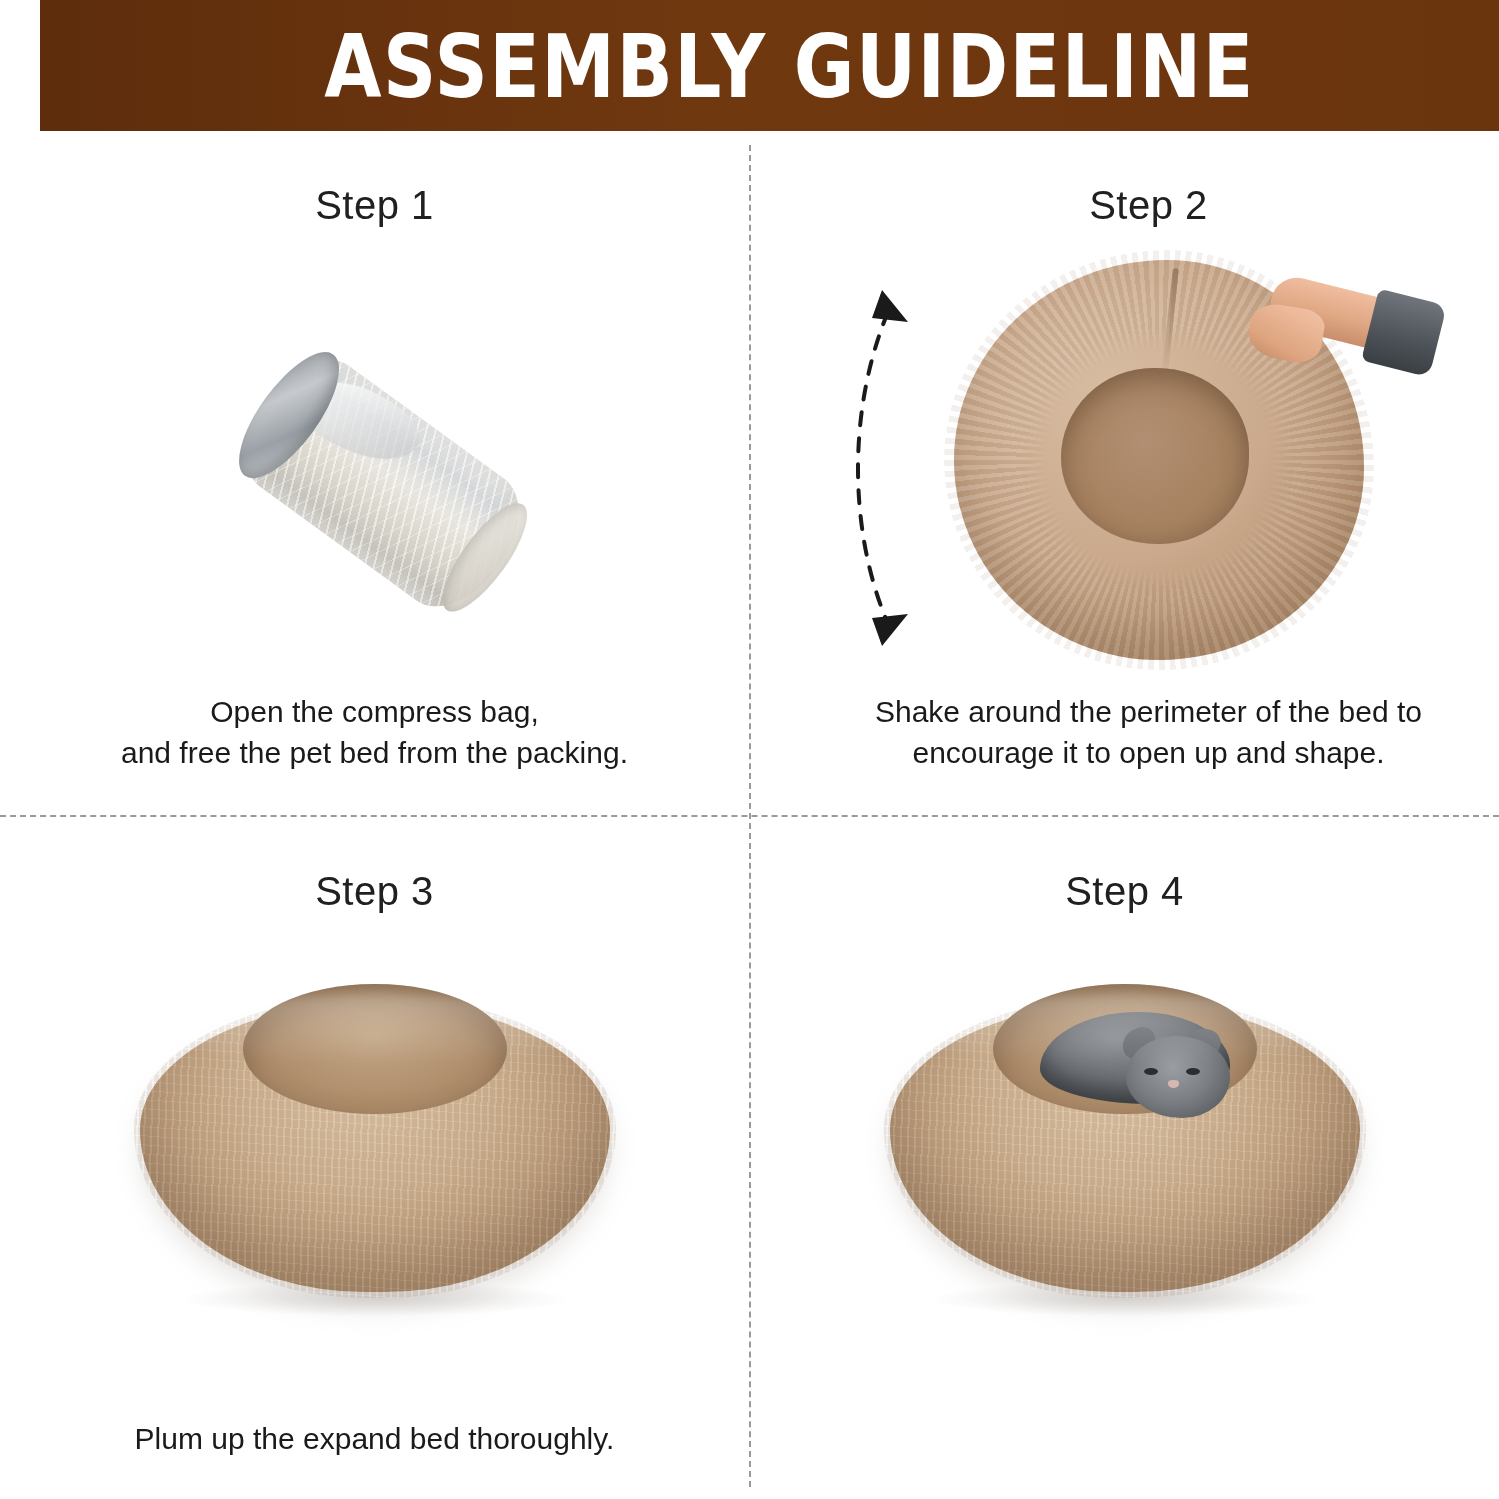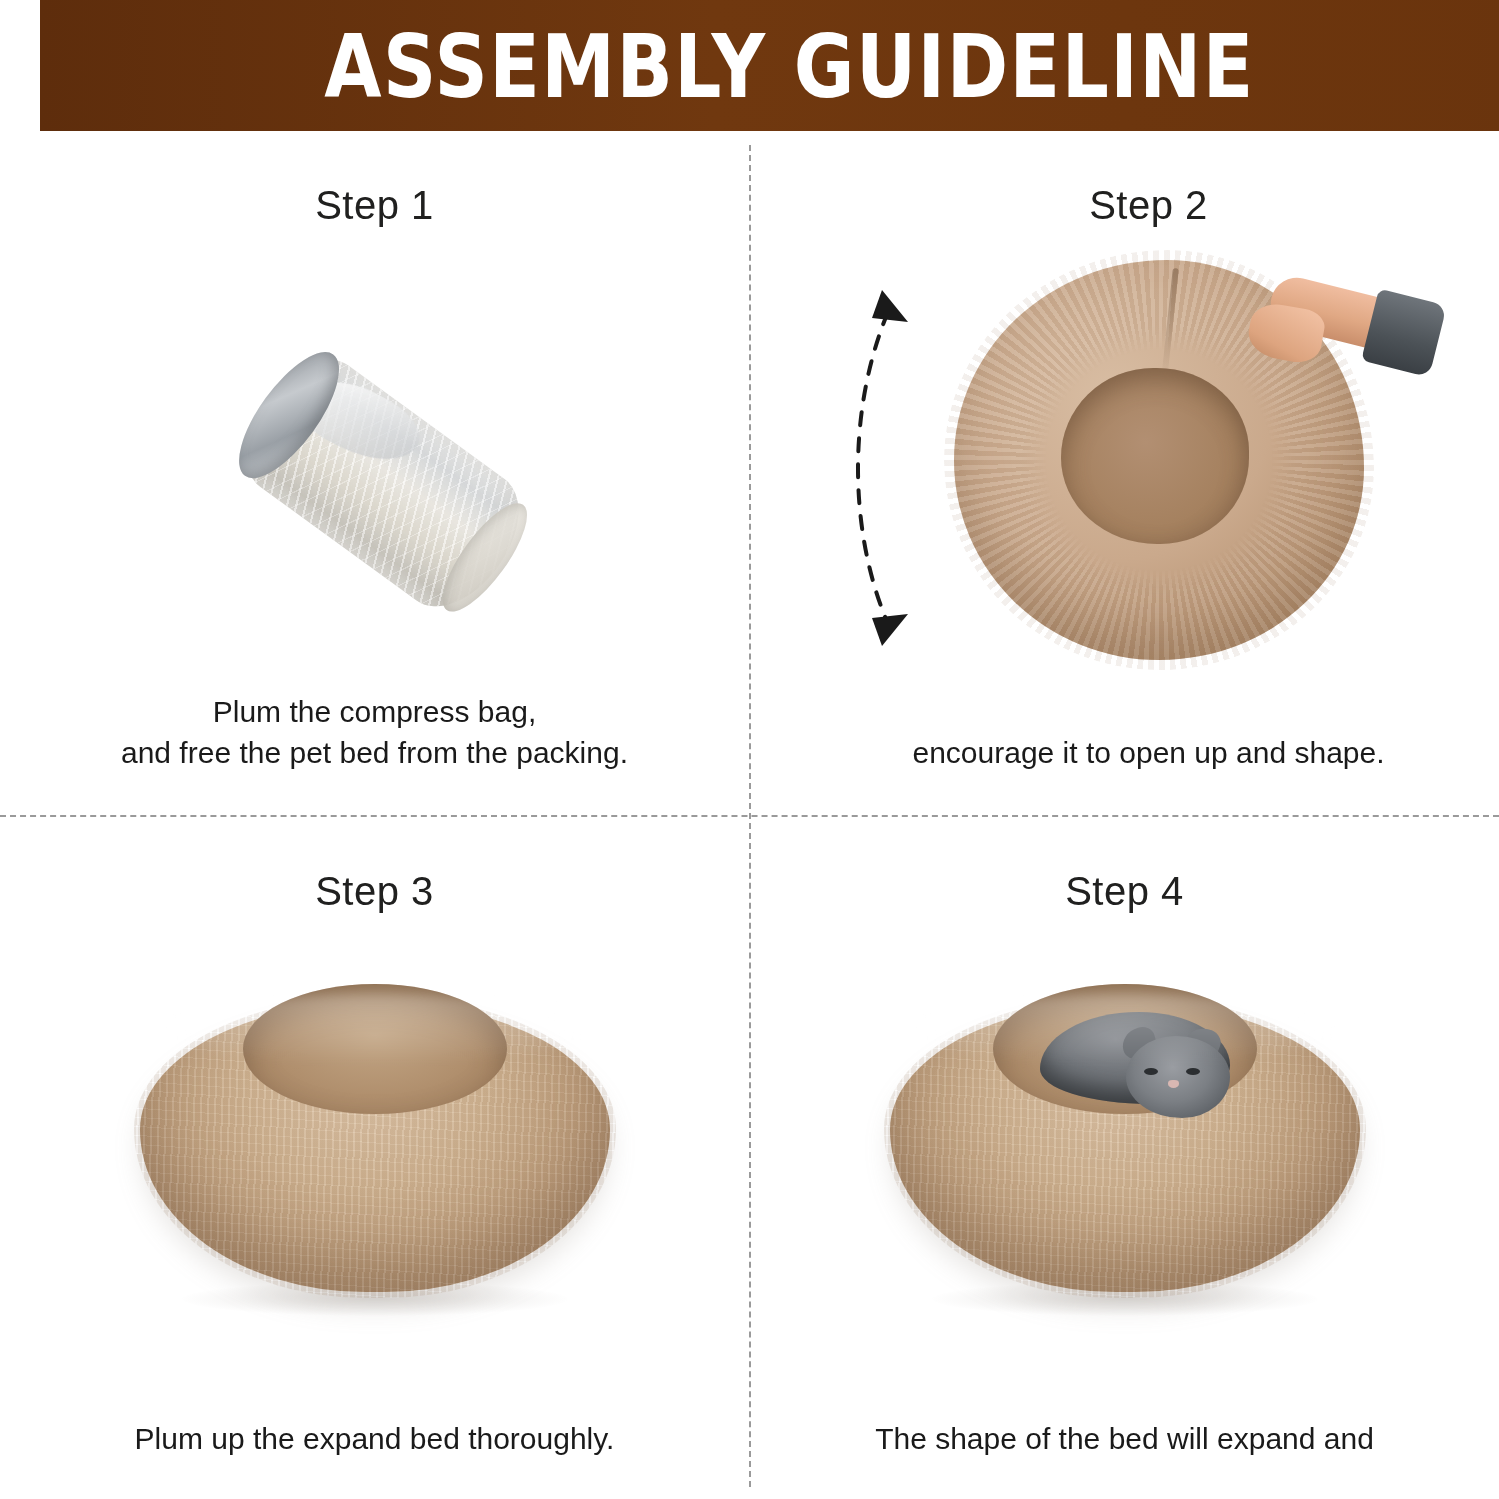--- a/index.html
+++ b/index.html
@@ -407,21 +407,21 @@
       <div class="roll-wrap">
         <div class="roll">
           <div class="roll-body"></div>
           <div class="roll-fold"></div>
           <div class="roll-cap-2"></div>
           <div class="roll-cap"></div>
         </div>
       </div>
     </div>
     <div class="caption">
-      <span>Plum the compress bag,</span>
+      <span>Open the compress bag,</span>
       <span>and free the pet bed from the packing.</span>
     </div>
   </div>
 
   <div class="cell cell-2">
     <div class="step-title">Step 2</div>
     <div class="art">
 
       <svg class="arrow-arc" viewBox="0 0 140 400">
         <path d="M46 44 C 6 140, 6 262, 46 356" fill="none" stroke="#1a1a1a" stroke-width="4" stroke-dasharray="13 13" stroke-linecap="round"></path>
@@ -435,20 +435,21 @@
         <div class="bed2-inner"></div>
       </div>
 
       <div class="hand">
         <div class="forearm"></div>
         <div class="sleeve"></div>
         <div class="knuckles"></div>
       </div>
     </div>
     <div class="caption">
+      <span>Shake around the perimeter of the bed to</span>
       <span>encourage it to open up and shape.</span>
     </div>
   </div>
 
   <div class="cell cell-3">
     <div class="step-title">Step 3</div>
     <div class="art">
       <div class="bed-side">
         <div class="shadow"></div>
         <div class="ring"></div>
@@ -474,17 +475,16 @@
           <div class="cat-ear-r"></div>
           <div class="cat-head"></div>
           <div class="cat-eye-l"></div>
           <div class="cat-eye-r"></div>
           <div class="cat-nose"></div>
         </div>
         <div class="rim-hi"></div>
       </div>
     </div>
     <div class="caption">
-      <span>The shape of the bed will expand and</span>
     </div>
   </div>
 
 </div>
 
 </body></html>

